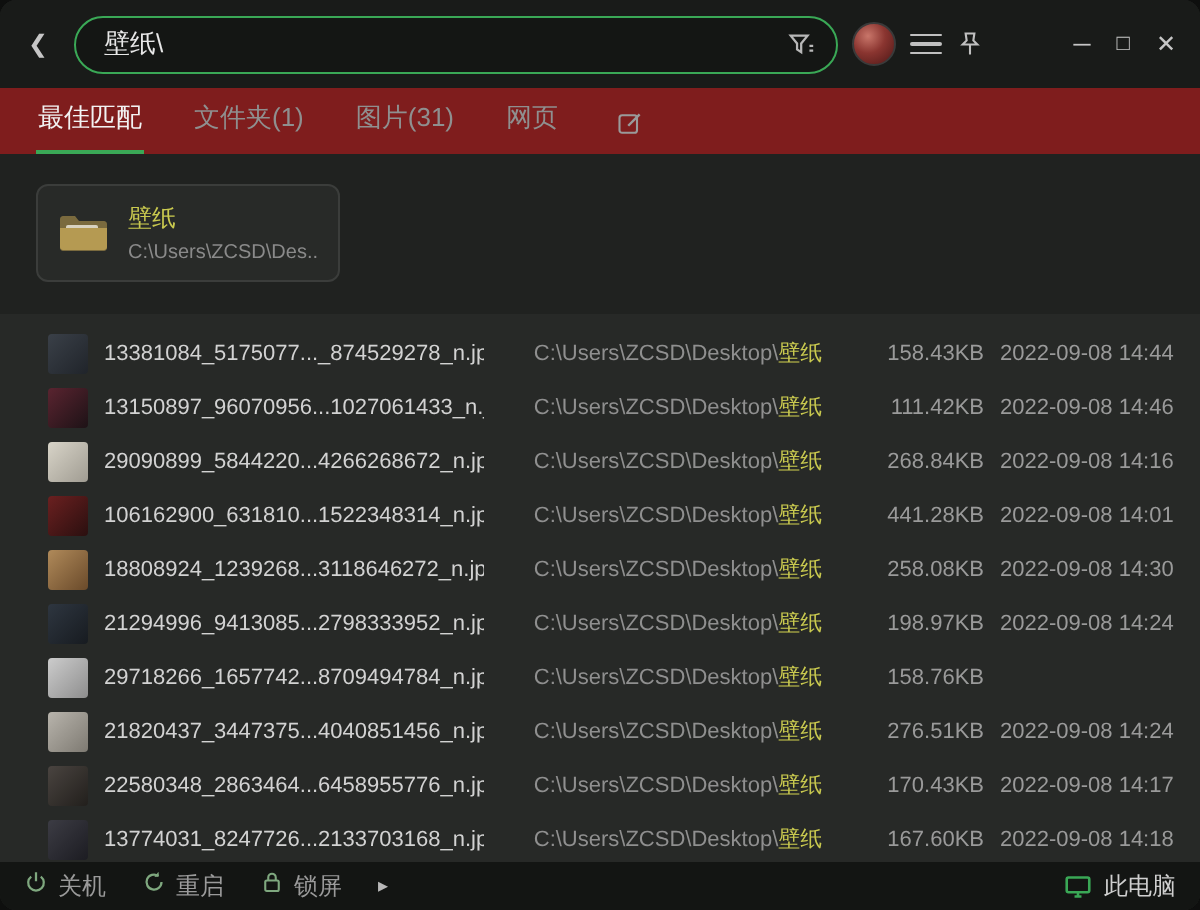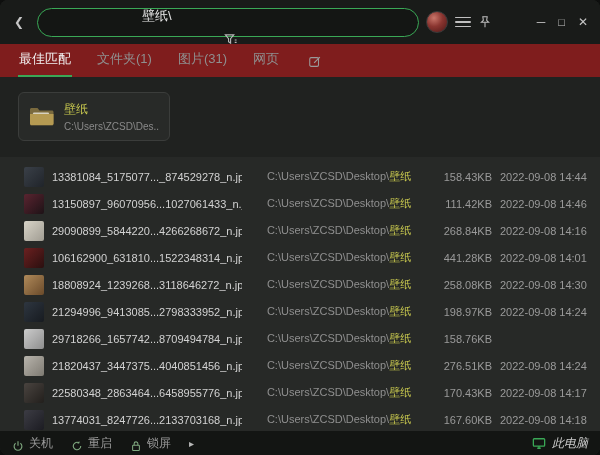--- a/index.html
+++ b/index.html
@@ -3,21 +3,21 @@
 <meta charset="utf-8">
 <style>
   * { margin:0; padding:0; box-sizing:border-box; }
   html,body { width:600px; height:455px; background:#0e0f0e; font-family:"Liberation Sans","DejaVu Sans",sans-serif; }
   .window { width:600px; height:455px; background:#202220; border-radius:8px; overflow:hidden; display:flex; flex-direction:column; }
 
   
   .topbar { height:44px; flex:0 0 auto; background:#191b19; display:flex; align-items:center; padding:0 12px 0 8px; gap:7px; }
   .icon-btn { display:flex; align-items:center; justify-content:center; color:#c6c6c6; cursor:pointer; background:none; border:none; }
   .back-btn { width:22px; height:22px; font-size:15px; }
-  .searchbox { width:382px; height:29px; border:1px solid #3aa856; border-radius:15px; background:#141614; display:flex; align-items:center; padding:0 10px 0 14px; gap:8px;flex-direction:column; }
+  .searchbox { width:382px; height:29px; border:1px solid #3aa856; border-radius:15px; background:#141614; display:flex; align-items:center; padding:0 10px 0 14px; gap:8px; }
   .searchbox input { flex:1; background:transparent; border:none; outline:none; color:#e8e8e8; font-size:13px; font-family:inherit; }
   .avatar { width:22px; height:22px; border-radius:50%; background:radial-gradient(circle at 35% 30%, #c9766a 0%, #8a3530 45%, #4d1716 100%); border:1px solid #3a3a3a; flex:0 0 auto; cursor:pointer; }
   .menu-icon { width:16px; display:flex; flex-direction:column; gap:3px; cursor:pointer; }
   .menu-icon span { display:block; height:1.6px; background:#c0c0c0; border-radius:1px; }
   .win-controls { margin-left:auto; display:flex; align-items:center; gap:13px; }
   .glyph { font-size:12px; color:#c6c6c6; line-height:1; }
   .maxi { font-size:11px; }
 
   
   .tabs { height:33px; flex:0 0 auto; background:#7f1d1d; display:flex; align-items:flex-end; gap:24px; padding:0 18px; font-size:13px; }
@@ -37,23 +37,23 @@
   .row { height:27px; display:flex; align-items:center; padding:0 14px 0 24px; gap:8px; font-size:11px; cursor:pointer; }
   .thumb { width:20px; height:20px; border-radius:2px; flex:0 0 auto; }
   .fname { width:190px; color:#d2d2d2; white-space:nowrap; overflow:hidden; flex:0 0 auto; }
   .fpath { width:178px; color:#8f8f8f; white-space:nowrap; overflow:hidden; flex:0 0 auto;text-align:center; }
   .fpath .hl { color:#c9c94f; }
   .fsize { width:56px; text-align:right; color:#9a9a9a; flex:0 0 auto; }
   .fdate { flex:1; text-align:right; color:#9a9a9a; padding-right:8px; white-space:nowrap; }
 
   
   .footer { height:24px; flex:0 0 auto; background:#131513; display:flex; align-items:center; padding:0 12px; gap:18px; font-size:12px; color:#9a9a9a; }
-  .f-item { display:flex; align-items:flex-end; gap:5px; cursor:pointer; }
+  .f-item { display:flex; align-items:flex-start; gap:5px; cursor:pointer; }
   .f-arrow { color:#b8b8b8; font-size:10px; cursor:pointer; }
-  .f-right { margin-left:auto; display:flex; align-items:center; gap:6px; color:#cfcfcf; cursor:pointer;font-style:italic; }
+  .f-right { margin-left:auto; display:flex; align-items:center; gap:6px; color:#cfcfcf; cursor:pointer; }
 
   svg { display:block; }
 </style>
 </head>
 <body>
 
 <div class="window">
 
   <div class="topbar">
     <button class="icon-btn back-btn">

